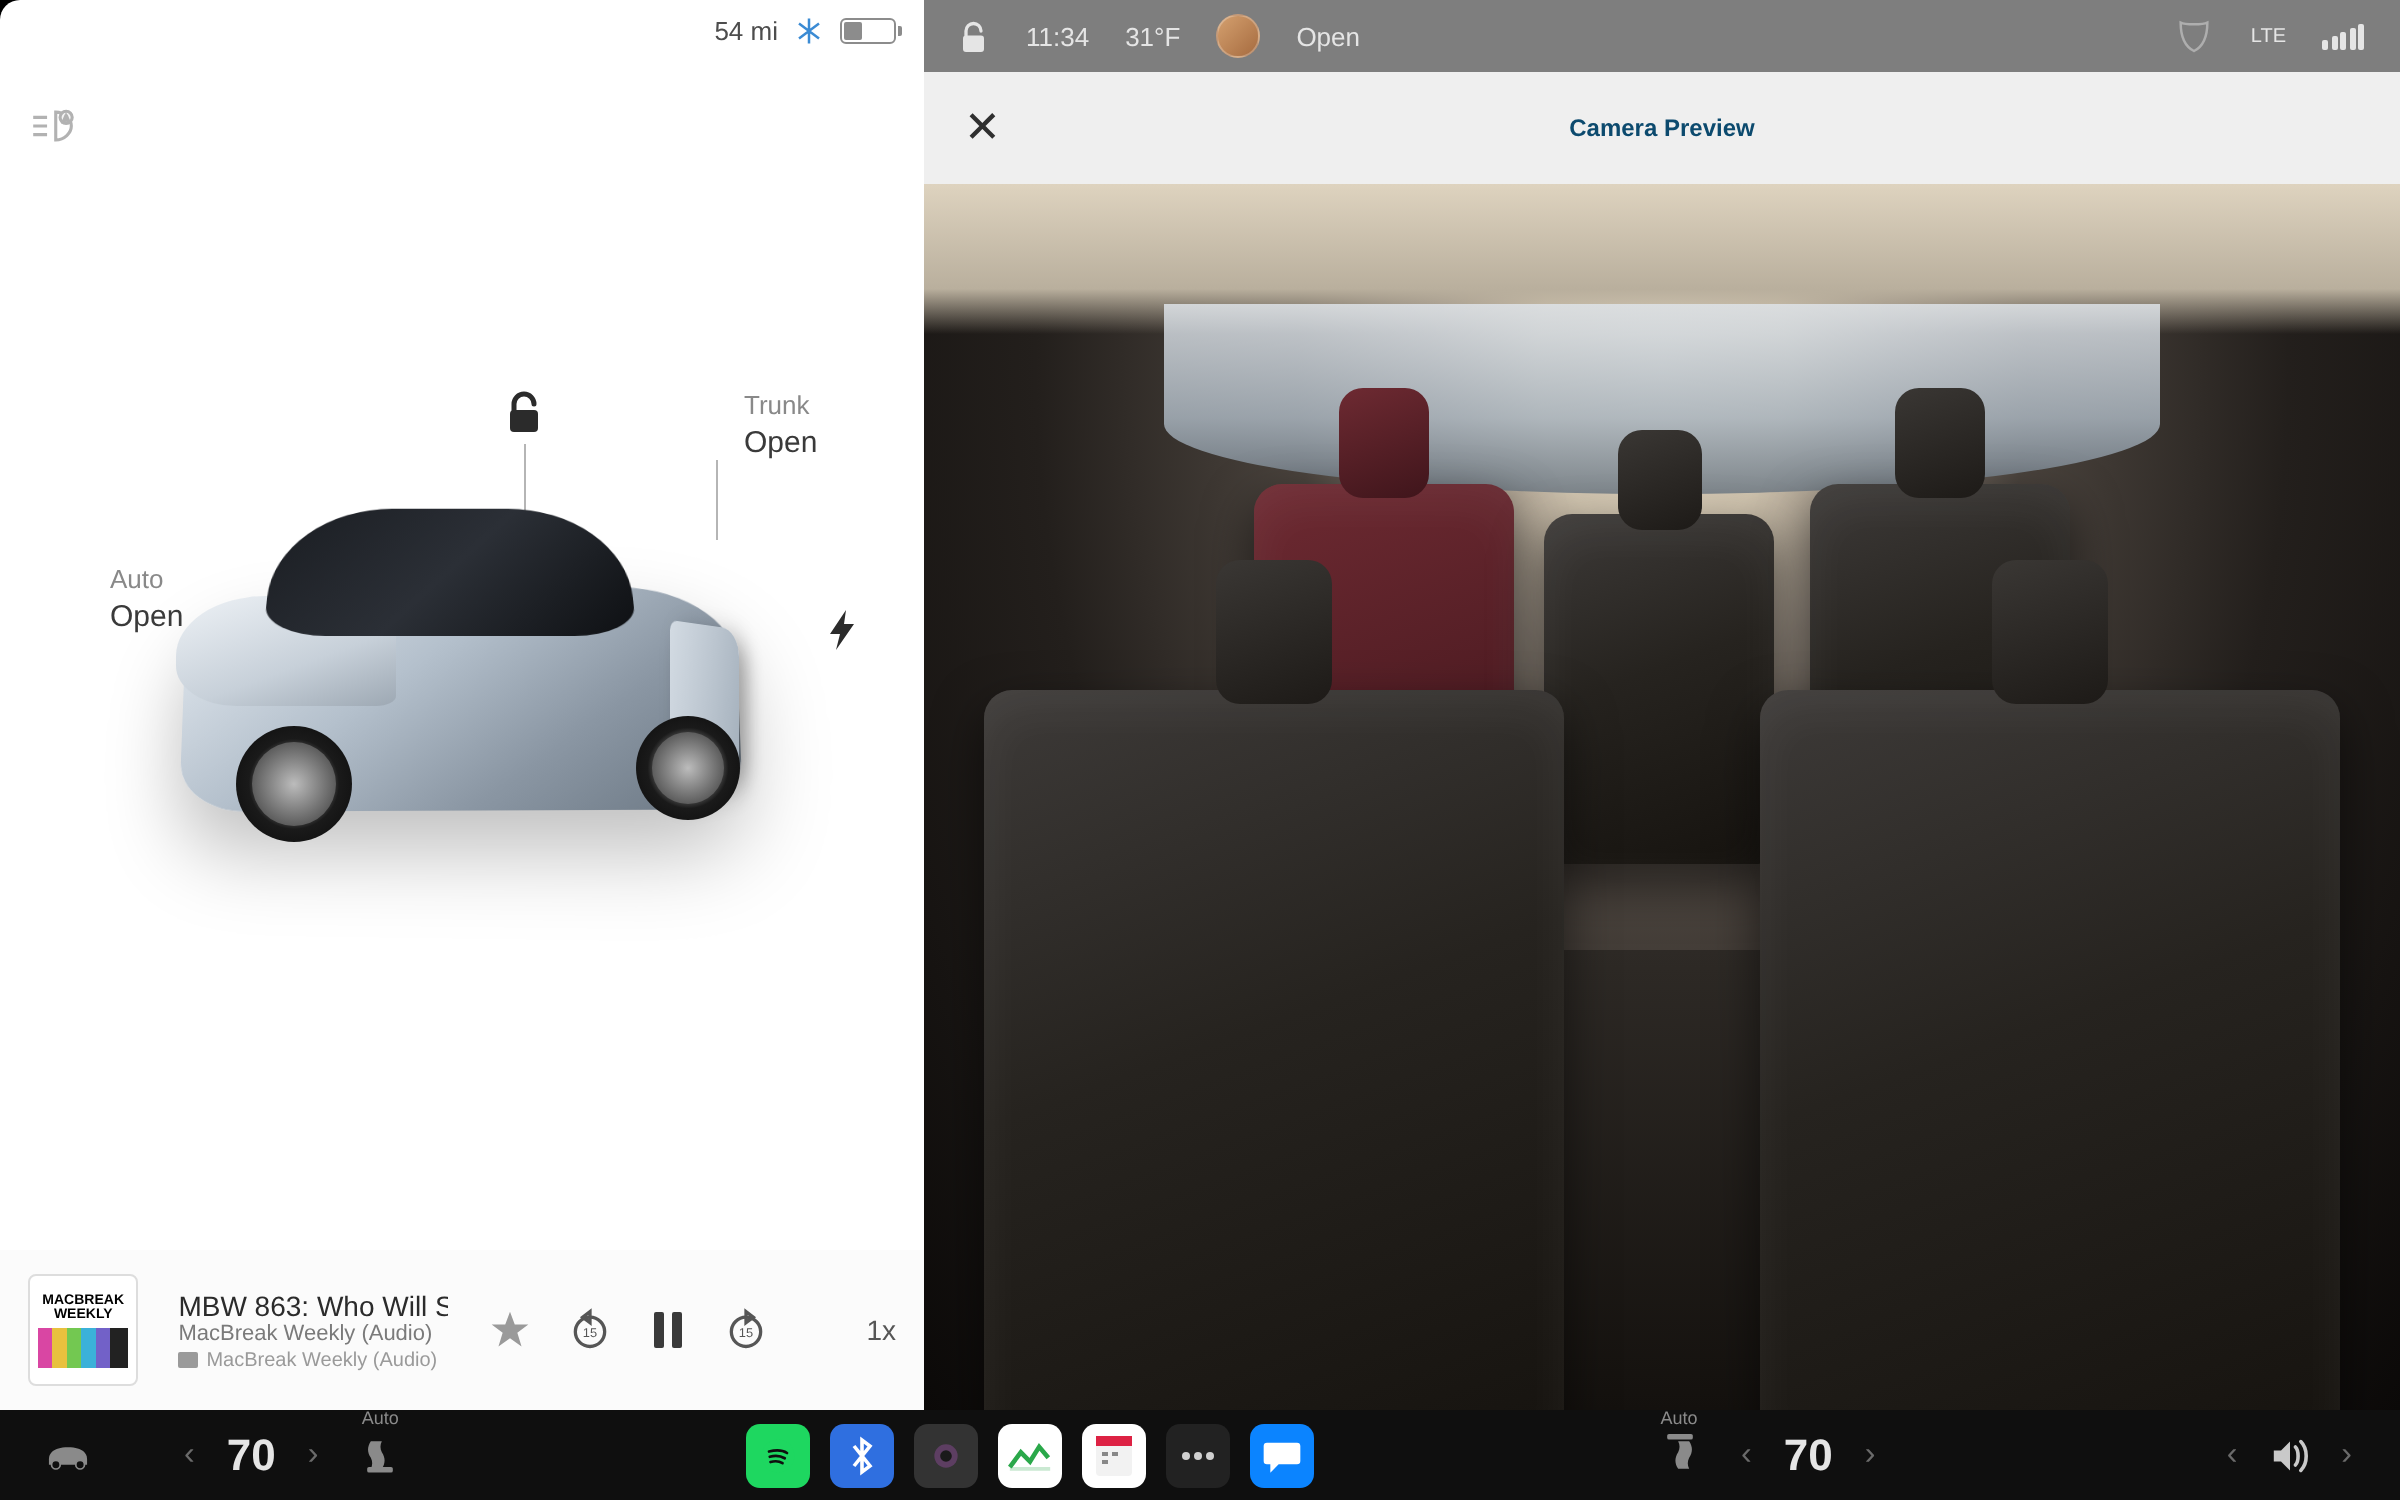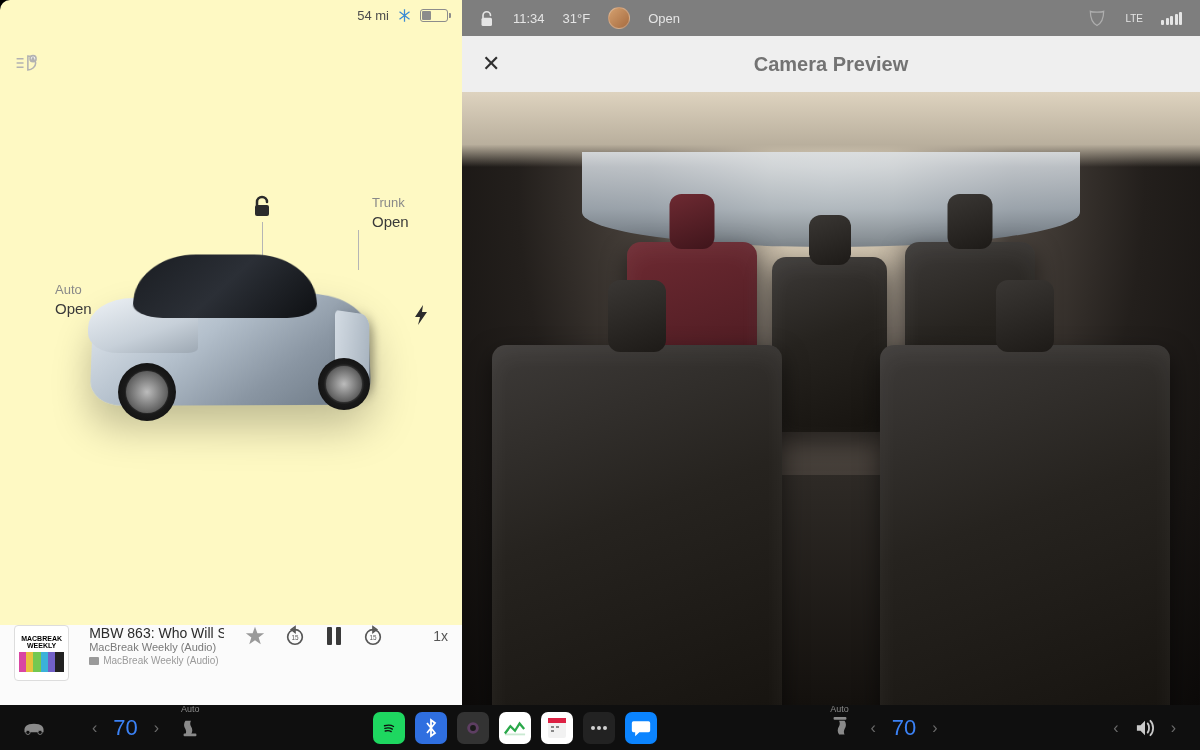--- a/index.html
+++ b/index.html
@@ -1,19 +1,19 @@
 <!DOCTYPE html>
 <html><head>
 <meta charset="utf-8">
 <style>
 * { margin:0; padding:0; box-sizing:border-box; font-family:-apple-system,BlinkMacSystemFont,"Segoe UI",sans-serif; }
 body { width:1200px; height:750px; background:#000; overflow:hidden; position:relative; }
 
 .screen { display:flex; width:100%; height:705px; }
-.left-panel { width:462px; height:100%; background:#fef9c3; border-radius:10px 0 0 0; position:relative; overflow:hidden; }
+.left-panel { width:462px; height:100%; background:#ffffff; border-radius:10px 0 0 0; position:relative; overflow:hidden; }
 .right-panel { flex:1; height:100%; background:#7a7a7a; position:relative; overflow:hidden; }
 
 .left-status { position:absolute; top:8px; right:14px; display:flex; align-items:center; gap:8px; font-size:13px; color:#4d4d4d; font-weight:500; }
 .battery-icon { width:28px; height:13px; border:1.5px solid #8c8c8c; border-radius:3px; position:relative; display:inline-block; }
 .battery-icon::after { content:""; position:absolute; right:-4px; top:3px; width:2px; height:5px; background:#8c8c8c; border-radius:0 1px 1px 0; }
 .battery-fill { position:absolute; left:1px; top:1px; bottom:1px; width:35%; background:#8c8c8c; border-radius:1px; }
 
 .headlight-btn { position:absolute; top:52px; left:14px; }
 
 .car-container { position:absolute; top:190px; left:50px; width:380px; height:320px; }
@@ -32,60 +32,60 @@
 .callout-frunk { top:282px; left:55px; text-align:left; }
 .callout-trunk { top:195px; left:372px; text-align:left; }
 .callout-line { position:absolute; background:#b5b5b5; width:1px; }
 .line-frunk { top:318px; left:115px; height:50px; }
 .line-trunk { top:230px; left:358px; height:40px; }
 
 .lock-center { position:absolute; top:195px; left:253px; }
 .line-lock { position:absolute; top:222px; left:262px; width:1px; height:45px; background:#b5b5b5; }
 .charge-icon { position:absolute; top:305px; left:415px; }
 
-.media-bar { position:absolute; bottom:0; left:0; right:0; height:80px; background:#fbfbfb; display:flex; align-items:flex-start; padding:0 14px; gap:20px; }
+.media-bar { position:absolute; bottom:0; left:0; right:0; height:80px; background:#fbfbfb; display:flex; align-items:center; padding:0 14px; gap:20px; }
 .album-art { width:56px; height:56px; background:#fff; border:1px solid #ddd; border-radius:4px; display:flex; flex-direction:column; justify-content:center; align-items:center; font-size:7px; font-weight:800; line-height:1; padding:4px; }
 .album-art .stripes { width:100%; height:20px; background:linear-gradient(90deg,#d946a3 0%,#d946a3 16%,#e8c13e 16%,#e8c13e 32%,#73c851 32%,#73c851 48%,#3bb1d9 48%,#3bb1d9 64%,#7261c8 64%,#7261c8 80%,#222 80%); margin-top:3px; }
 .media-info { flex:0 0 135px; overflow:hidden; }
 .media-title { font-size:14px; font-weight:500; color:#2b2b2b; white-space:nowrap; overflow:hidden; }
 .media-sub { font-size:11px; color:#7a7a7a; white-space:nowrap; overflow:hidden; }
 .media-source { font-size:10px; color:#9a9a9a; margin-top:2px; display:flex; align-items:center; gap:4px; }
 .media-controls { display:flex; align-items:center; gap:18px; margin-left:auto; }
 .ctrl-btn { cursor:pointer; color:#565656; display:flex; align-items:center; justify-content:center; }
 .speed-btn { font-size:14px; font-weight:500; color:#565656;margin-left:31px; }
 
 .right-status { height:36px; background:#7e7e7e; display:flex; align-items:center; padding:0 18px; gap:18px; color:#e5e5e5; font-size:13px; }
 .right-status .spacer { flex:1; }
 .avatar { width:22px; height:22px; border-radius:50%; background:linear-gradient(135deg,#d4a06f,#a66b3f); border:1px solid rgba(255,255,255,0.25); }
 .signal-bars { display:inline-flex; align-items:flex-end; gap:1.5px; }
 .signal-bars span { width:3px; background:#e5e5e5; border-radius:1px; }
 .signal-bars span:nth-child(1){height:5px} .signal-bars span:nth-child(2){height:7px} .signal-bars span:nth-child(3){height:9px} .signal-bars span:nth-child(4){height:11px} .signal-bars span:nth-child(5){height:13px}
 
 .preview-header { height:56px; background:#efefef; display:flex; align-items:center; padding:0 20px; position:relative; }
 .close-x { font-size:22px; color:#2f2f2f; cursor:pointer; position:absolute; left:20px; }
-.preview-title { margin:0 auto; font-size:20px; font-weight:600; color:#737373; }
+.preview-title { margin:0 auto; font-size:12px; font-weight:600; color:#0c4a6e; }
 
 .camera-view { position:absolute; top:92px; left:0; right:0; bottom:0; background:radial-gradient(ellipse at 50% 15%, #e2d6c2 0%, #cfc3ae 12%, #8f857a 22%, #4b443e 35%, #231f1c 60%, #0c0a09 100%); overflow:hidden; }
 .seat { position:absolute; background:linear-gradient(160deg,#3d3a38 0%,#26231f 45%,#16130f 100%); border-radius:14px 14px 8px 8px; box-shadow:inset 0 8px 25px rgba(255,255,255,0.06), 0 10px 25px rgba(0,0,0,0.55); }
 .seat::before { content:""; position:absolute; top:-65px; left:50%; transform:translateX(-50%); width:58px; height:72px; background:linear-gradient(160deg,#3a3734,#1d1a17); border-radius:12px; }
 .seat-fl { bottom:-20px; left:30px; width:290px; height:380px; }
 .seat-fr { bottom:-20px; right:30px; width:290px; height:380px; }
 .seat-rl { top:150px; left:165px; width:130px; height:190px; background:linear-gradient(160deg,#6e2a32,#3f151b); }
 .seat-rl::before { width:45px; height:55px; top:-48px; background:linear-gradient(160deg,#6e2a32,#3f151b); }
 .seat-rc { top:165px; left:310px; width:115px; height:175px; }
 .seat-rc::before { width:42px; height:50px; top:-42px; }
 .seat-rr { top:150px; right:165px; width:130px; height:190px; }
 .seat-rr::before { width:45px; height:55px; top:-48px; }
 .console { position:absolute; bottom:0; left:50%; transform:translateX(-50%); width:120px; height:230px; background:linear-gradient(180deg,#2e2a26,#14110e); border-radius:10px 10px 0 0; }
 .ceiling { position:absolute; top:0; left:0; right:0; height:75px; background:linear-gradient(180deg,#ded3bf 0%, #b9af9d 70%, rgba(80,75,68,0) 100%); }
 .rear-window { position:absolute; top:60px; left:120px; right:120px; height:95px; background:linear-gradient(180deg,#dfe4e9 0%,#a9b4be 60%,#6f7a84 100%); border-radius:0 0 50% 50% / 0 0 35px 35px; opacity:0.85; }
 
 .bottom-dock { position:absolute; bottom:0; left:0; right:0; height:45px; background:#0f0f0f; display:flex; align-items:center; padding:0 18px; gap:6px; }
 .dock-section { display:flex; align-items:center; gap:6px; }
-.temp-val { color:#3b82f6; font-size:22px; font-weight:400; padding:0 4px; }
+.temp-val { color:#e5e5e5; font-size:22px; font-weight:700; padding:0 4px; }
 .chev { color:#6a6a6a; font-size:16px; padding:0 6px; cursor:pointer; }
 .dock-icon { width:32px; height:32px; border-radius:7px; display:flex; align-items:center; justify-content:center; cursor:pointer; }
 .auto-label { position:absolute; top:-13px; font-size:9px; color:#8a8a8a; left:50%; transform:translateX(-50%); }
 .seat-heat { position:relative; color:#8a8a8a; padding:0 8px; }
 .apps-row { display:flex; gap:10px; margin:0 auto; }
 .app-spotify{background:#1ed760}.app-bt{background:#2f6fe0}.app-cam{background:#333}.app-energy{background:#fff}.app-cal{background:#fff}.app-more{background:#222}.app-msg{background:#0b84ff}
 .vol-section { display:flex; align-items:center; gap:4px; margin-left:auto; }
 
 svg { display:block; }
 </style>

